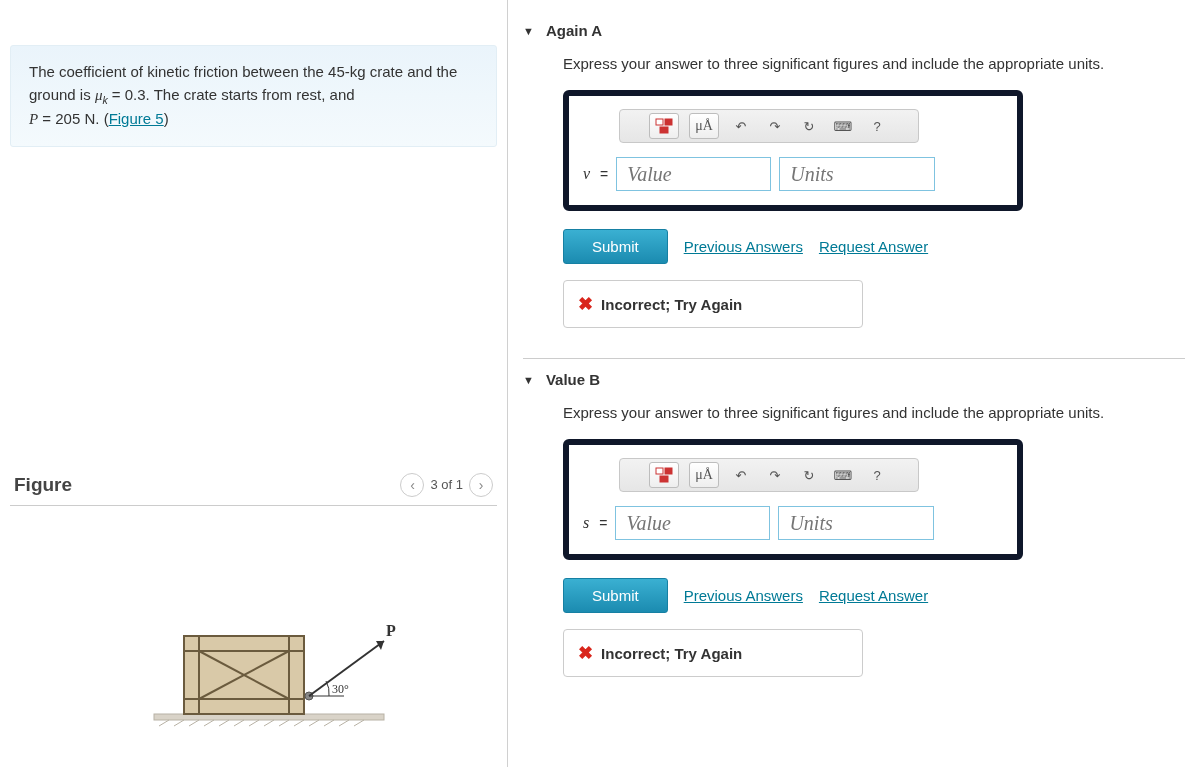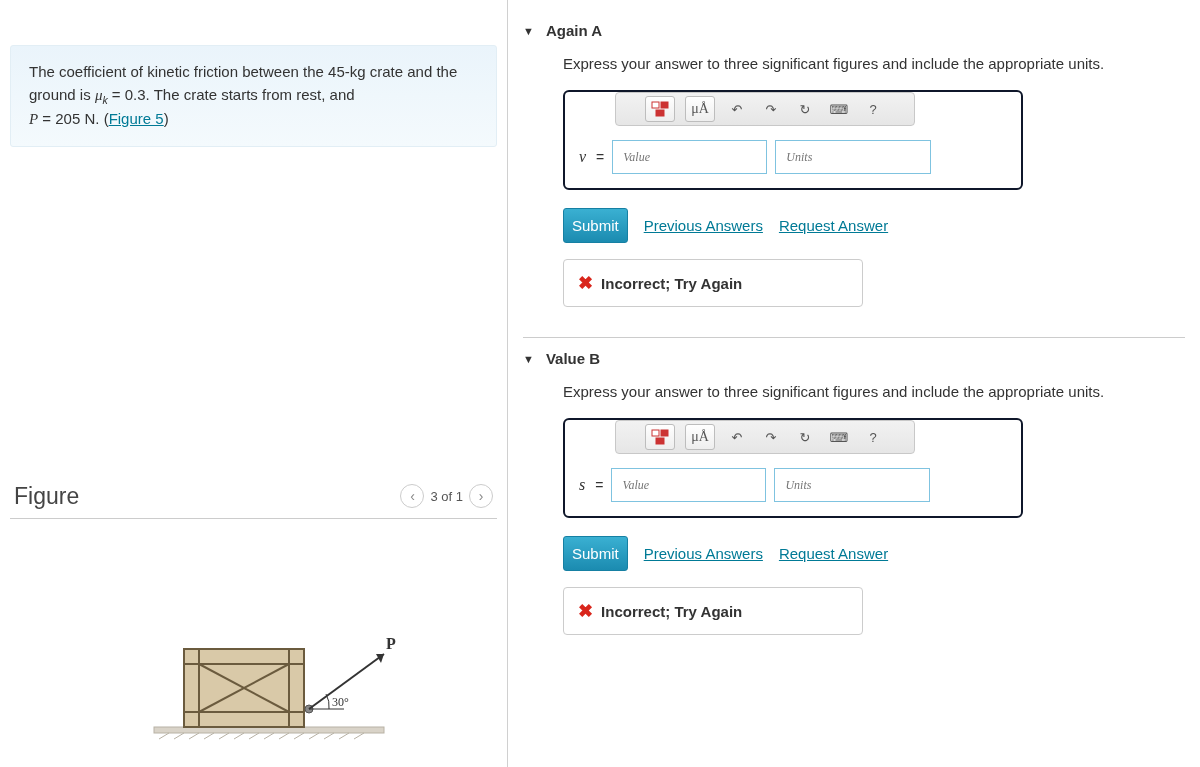--- a/index.html
+++ b/index.html
@@ -1,88 +1,88 @@
 <!DOCTYPE html>
 <html><head>
 <meta charset="utf-8">
 <style>
   * { box-sizing: border-box; margin: 0; padding: 0; }
   body { font-family: Arial, Helvetica, sans-serif; background: #fff; color: #333; font-size: 14px; }
   .container { display: flex; width: 1200px; min-height: 767px; }
-  .left-col { width: 508px; padding: 10px 10px 0 10px; border-right: 1px solid #d0d0d0; display: flex; flex-direction: column; gap: 10px; }
+  .left-col { width: 508px; padding: 10px 10px 0 10px; border-right: 1px solid #d0d0d0; display: flex; flex-direction: column; }
   .right-col { flex: 1; padding: 0 15px 10px 15px; }
   .problem-box {
     background: linear-gradient(#eaf4fb, #f4fafd);
     border: 1px solid #e2eef5;
     border-radius: 3px;
     padding: 15px 18px;
     margin: 35px 0 0 0;
     font-size: 15px;
     line-height: 1.5;
     color: #333;
   }
   .problem-box .link { color: #007a96; text-decoration: underline; cursor: pointer; }
   .italic { font-style: italic; font-family: 'Times New Roman', serif; }
   .sub { font-size: 0.7em; vertical-align: sub; font-style: italic; }
 
   .figure-section { margin-top: 320px; }
   .figure-header { display: flex; align-items: center; border-bottom: 1px solid #ccc; padding: 6px 4px 8px 4px; }
-  .figure-title { font-size: 23px; font-weight: normal; color: #444; flex: 1; }
+  .figure-title { font-size: 19px; font-weight: bold; color: #444; flex: 1; }
   .fig-nav { display: flex; align-items: center; gap: 6px; font-size: 13px; color: #555; }
   .round-btn {
     width: 24px; height: 24px; border-radius: 50%;
     border: 1px solid #ccc; background: #fff; display: flex;
     align-items: center; justify-content: center; cursor: pointer;
     color: #888; font-size: 14px;
   }
   .figure-image { display: flex; justify-content: center; padding: 50px 0 0 0; }
 
   .part { margin-top: 10px; }
   .part-header { display: flex; align-items: center; gap: 12px; padding: 12px 0 16px 0; border-top: 1px solid #ccc;}
   .part-header.first { border-top: none; }
   .caret { font-size: 11px; color: #333; }
   .part-title { font-weight: bold; font-size: 15px; }
   .part-body { padding: 0 0 20px 40px; }
   .instruction { font-size: 15px; margin-bottom: 12px; }
   .instruction-bold { font-size: 15px; font-weight: normal; margin-bottom: 18px; }
 
   .answer-panel {
-    border: 2px solid #0f172a; border-radius: 6px; width: 460px;
-    padding: 0 0 14px 0; margin-bottom: 18px;
+    border: 6px solid #0f172a; border-radius: 6px; width: 460px;
+    padding: 13px 0 14px 0; margin-bottom: 18px;
   }
   .toolbar {
     background: linear-gradient(#f2f2f2,#e6e6e6);
     border: 1px solid #c8c8c8; border-radius: 4px;
     width: 300px; height: 34px; margin: 0 0 14px 50px;
     display: flex; align-items: center; justify-content: center; gap: 10px;
   }
   .tool-btn {
     width: 30px; height: 26px; border: 1px solid #bdbdbd;
     border-radius: 3px; background: linear-gradient(#fff,#eee);
     display: flex; align-items: center; justify-content: center;
     cursor: pointer; font-size: 13px; color: #555;
   }
   .tool-btn.flat { border: none; background: none; width: 24px; }
   .tool-glyph { font-family: 'Times New Roman', serif; font-size: 14px; }
 
   .input-row { display: flex; align-items: center; gap: 8px; padding: 0 14px; }
   .var-label { font-style: italic; font-family: 'Times New Roman', serif; font-size: 16px; margin-right: 2px; }
   .value-input, .units-input {
     border: 1px solid #7fc3e0; height: 34px; padding: 0 10px;
-    font-family: 'Times New Roman', serif; font-style: italic; font-size: 12px;
+    font-family: 'Times New Roman', serif; font-style: italic; font-size: 20px;
     color: #888; outline: none;
   }
   .value-input { width: 155px; }
   .units-input { width: 156px; }
 
   .actions { display: flex; align-items: center; gap: 16px; margin-bottom: 16px; }
   .submit-btn {
     background: linear-gradient(#3ab0d2,#1b8bb0);
     color: #fff; border: 1px solid #1680a3;
-    border-radius: 3px; padding: 8px 8px; font-size: 15px;
+    border-radius: 3px; padding: 8px 28px; font-size: 15px;
     cursor: pointer;
   }
   .link-act { color: #007a96; text-decoration: underline; font-size: 15px; cursor: pointer; }
 
   .feedback {
     border: 1px solid #ccc; border-radius: 4px; padding: 12px 14px;
     display: flex; align-items: center; gap: 8px; font-weight: bold;
     font-size: 15px; width: 300px;
   }
   .x-icon { color: #d9261c; font-size: 18px; font-weight: bold; }

